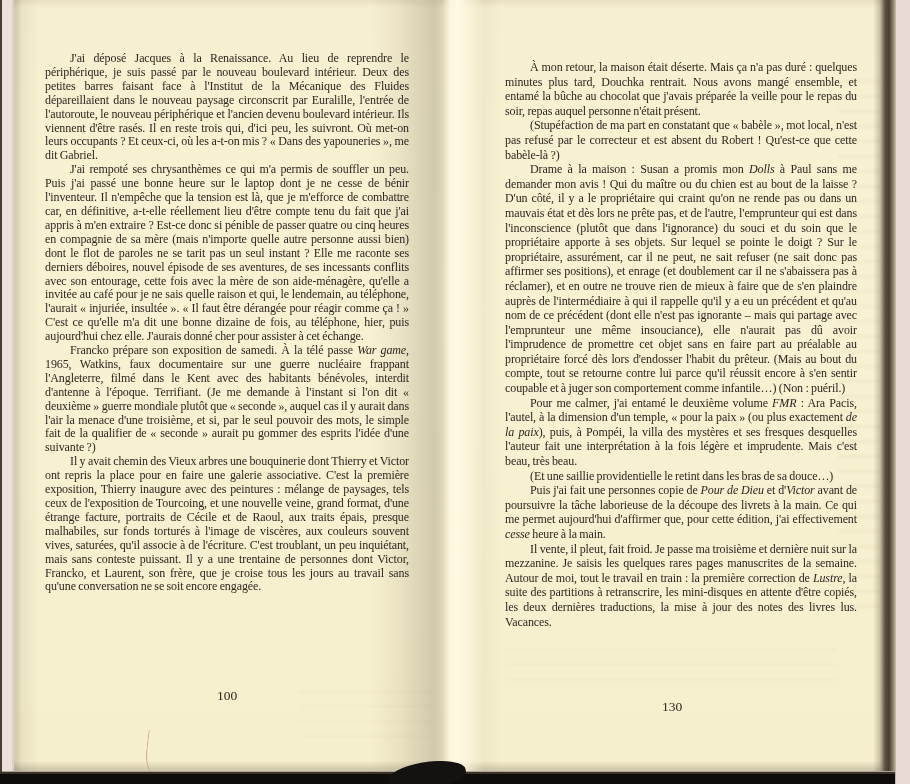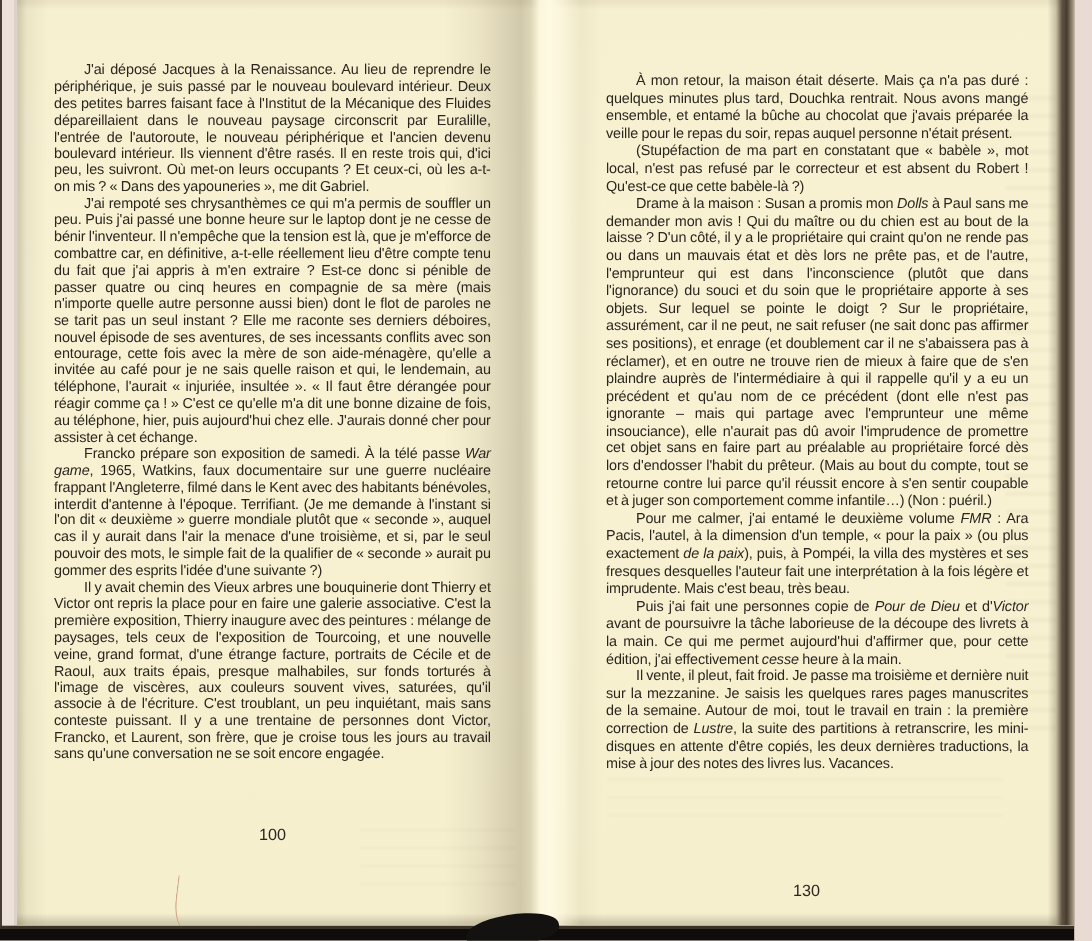--- a/index.html
+++ b/index.html
@@ -2,21 +2,21 @@
 <html><head>
 <meta charset="utf-8">
 <style>
   html, body { margin: 0; padding: 0; background: #d8cbc2; }
   .scan {
     position: relative;
     width: 910px;
     height: 784px;
     overflow: hidden;
     background: #efe2da;
-    font-family: Liberation Sans, sans-serif;
+    font-family: Liberation Serif, serif;
   }
   
   .edge-left {
     position: absolute; left: 0; top: 0; bottom: 11px; width: 14px;
     background: linear-gradient(90deg, #453c33 0 2px, #ece0d8 2px 12px, #ddd0c7 12px 14px);
   }
   .edge-right-pink {
     position: absolute; right: 0; top: 0; bottom: 0; width: 15px;
     background: linear-gradient(90deg, #c3b4a9 0 1px, #e9dbd3 1px 15px);
   }
@@ -74,21 +74,21 @@
     text-align: justify;
   }
   .page-text.left  { left: 45px;  top: 52px; width: 364px; line-height: 13.9px; }
   .page-text.right { left: 505px; top: 60px; width: 352px; line-height: 14.6px; }
   .page-text p.para { margin: 0; text-indent: 25px; }
   .page-text .it { font-style: italic; }
   .page-number {
     position: absolute; color: #2b2620; font-size: 13.5px; text-align: center;
   }
   .page-number.left  { left: 45px;  width: 364px; top: 688px; }
-  .page-number.right { left: 505px; width: 334px; top: 699px; margin-top: 36px; }
+  .page-number.right { left: 505px; width: 334px; top: 699px; }
 </style>
 </head>
 <body>
 
 <div class="scan">
 
   <div class="page-block"></div>
   <div class="gutter"></div>
   <div class="edge-right-dark"></div>
   <div class="edge-left"></div>
@@ -106,17 +106,18 @@
       <p class="para"><span>Francko prépare son exposition de samedi. À la télé passe </span><span class="it">War game</span><span>, 1965, Watkins, faux documentaire sur une guerre nucléaire frappant l'Angleterre, filmé dans le Kent avec des habitants bénévoles, interdit d'antenne à l'époque. Terrifiant. (Je me demande à l'instant si l'on dit « deuxième » guerre mondiale plutôt que « seconde », auquel cas il y aurait dans l'air la menace d'une troisième, et si, par le seul pouvoir des mots, le simple fait de la qualifier de « seconde » aurait pu gommer des esprits l'idée d'une suivante ?)</span></p>
       <p class="para"><span>Il y avait chemin des Vieux arbres une bouquinerie dont Thierry et Victor ont repris la place pour en faire une galerie associative. C'est la première exposition, Thierry inaugure avec des peintures : mélange de paysages, tels ceux de l'exposition de Tourcoing, et une nouvelle veine, grand format, d'une étrange facture, portraits de Cécile et de Raoul, aux traits épais, presque malhabiles, sur fonds torturés à l'image de viscères, aux couleurs souvent vives, saturées, qu'il associe à de l'écriture. C'est troublant, un peu inquiétant, mais sans conteste puissant. Il y a une trentaine de personnes dont Victor, Francko, et Laurent, son frère, que je croise tous les jours au travail sans qu'une conversation ne se soit encore engagée.</span></p>
     </div>
   <div class="page-number left">100</div>
 
   <div class="page-text right">
       <p class="para"><span>À mon retour, la maison était déserte. Mais ça n'a pas duré : quelques minutes plus tard, Douchka rentrait. Nous avons mangé ensemble, et entamé la bûche au chocolat que j'avais préparée la veille pour le repas du soir, repas auquel personne n'était présent.</span></p>
       <p class="para"><span>(Stupéfaction de ma part en constatant que « babèle », mot local, n'est pas refusé par le correcteur et est absent du Robert ! Qu'est-ce que cette babèle-là ?)</span></p>
       <p class="para"><span>Drame à la maison : Susan a promis mon </span><span class="it">Dolls</span><span> à Paul sans me demander mon avis ! Qui du maître ou du chien est au bout de la laisse ? D'un côté, il y a le propriétaire qui craint qu'on ne rende pas ou dans un mauvais état et dès lors ne prête pas, et de l'autre, l'emprunteur qui est dans l'inconscience (plutôt que dans l'ignorance) du souci et du soin que le propriétaire apporte à ses objets. Sur lequel se pointe le doigt ? Sur le propriétaire, assurément, car il ne peut, ne sait refuser (ne sait donc pas affirmer ses positions), et enrage (et doublement car il ne s'abaissera pas à réclamer), et en outre ne trouve rien de mieux à faire que de s'en plaindre auprès de l'intermédiaire à qui il rappelle qu'il y a eu un précédent et qu'au nom de ce précédent (dont elle n'est pas ignorante – mais qui partage avec l'emprunteur une même insouciance), elle n'aurait pas dû avoir l'imprudence de promettre cet objet sans en faire part au préalable au propriétaire forcé dès lors d'endosser l'habit du prêteur. (Mais au bout du compte, tout se retourne contre lui parce qu'il réussit encore à s'en sentir coupable et à juger son comportement comme infantile…) (Non : puéril.)</span></p>
       <p class="para"><span>Pour me calmer, j'ai entamé le deuxième volume </span><span class="it">FMR</span><span> : Ara Pacis, l'autel, à la dimension d'un temple, « pour la paix » (ou plus exactement </span><span class="it">de la paix</span><span>), puis, à Pompéi, la villa des mystères et ses fresques desquelles l'auteur fait une interprétation à la fois légère et imprudente. Mais c'est beau, très beau.</span></p>
+      <p class="para"><span>(Et une saillie providentielle le retint dans les bras de sa douce…)</span></p>
       <p class="para"><span>Puis j'ai fait une personnes copie de </span><span class="it">Pour de Dieu</span><span> et d'</span><span class="it">Victor</span><span> avant de poursuivre la tâche laborieuse de la découpe des livrets à la main. Ce qui me permet aujourd'hui d'affirmer que, pour cette édition, j'ai effectivement </span><span class="it">cesse</span><span> heure à la main.</span></p>
       <p class="para"><span>Il vente, il pleut, fait froid. Je passe ma troisième et dernière nuit sur la mezzanine. Je saisis les quelques rares pages manuscrites de la semaine. Autour de moi, tout le travail en train : la première correction de </span><span class="it">Lustre</span><span>, la suite des partitions à retranscrire, les mini-disques en attente d'être copiés, les deux dernières traductions, la mise à jour des notes des livres lus. Vacances.</span></p>
     </div>
   <div class="page-number right">130</div>
 </div>
 
 </body></html>

